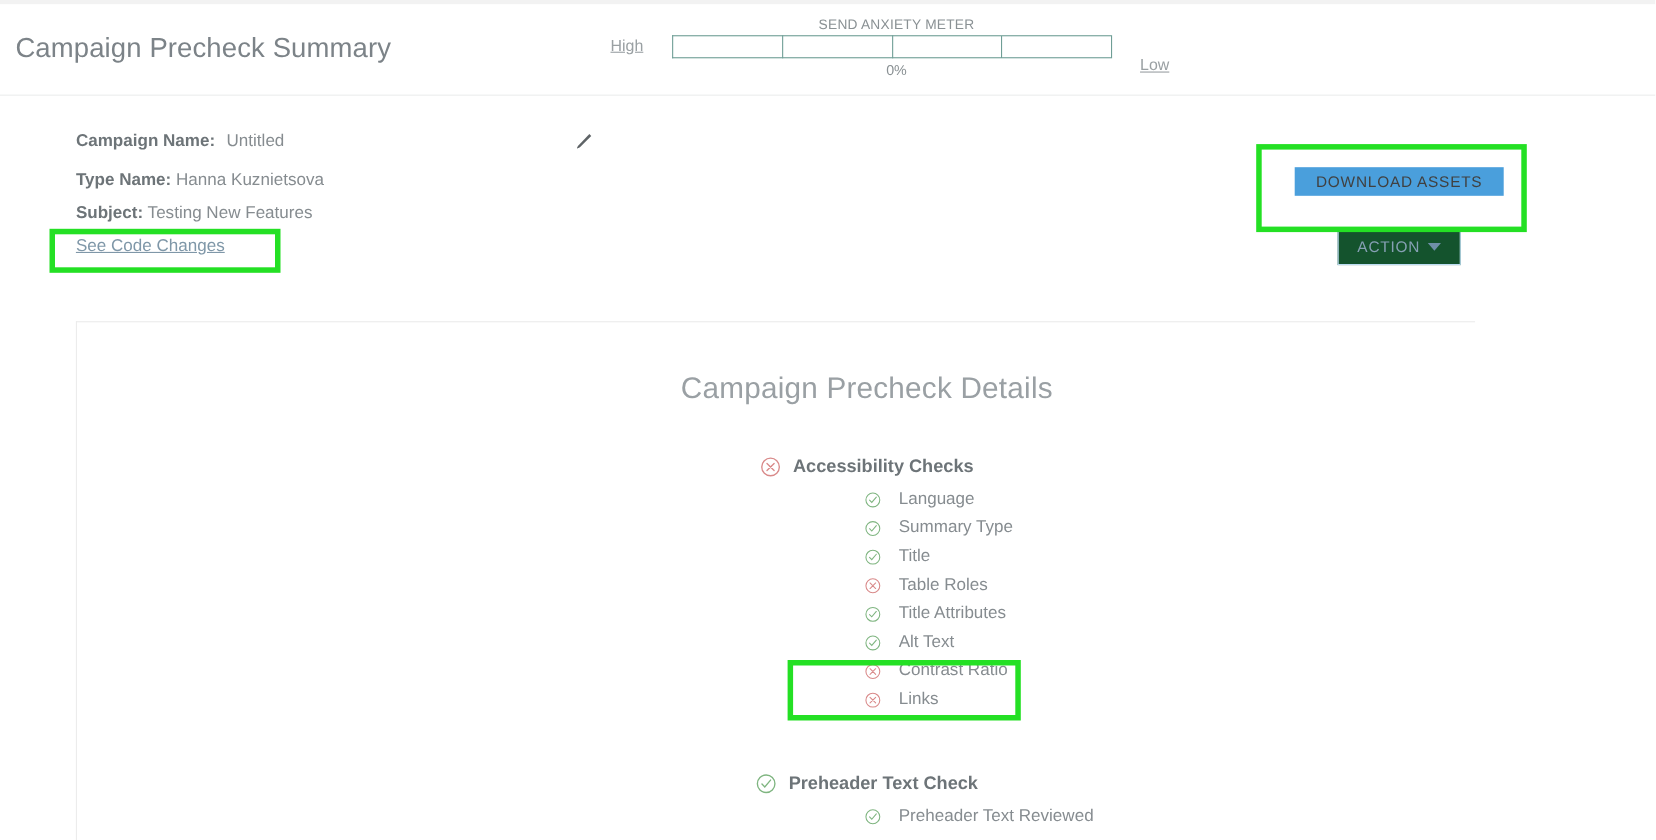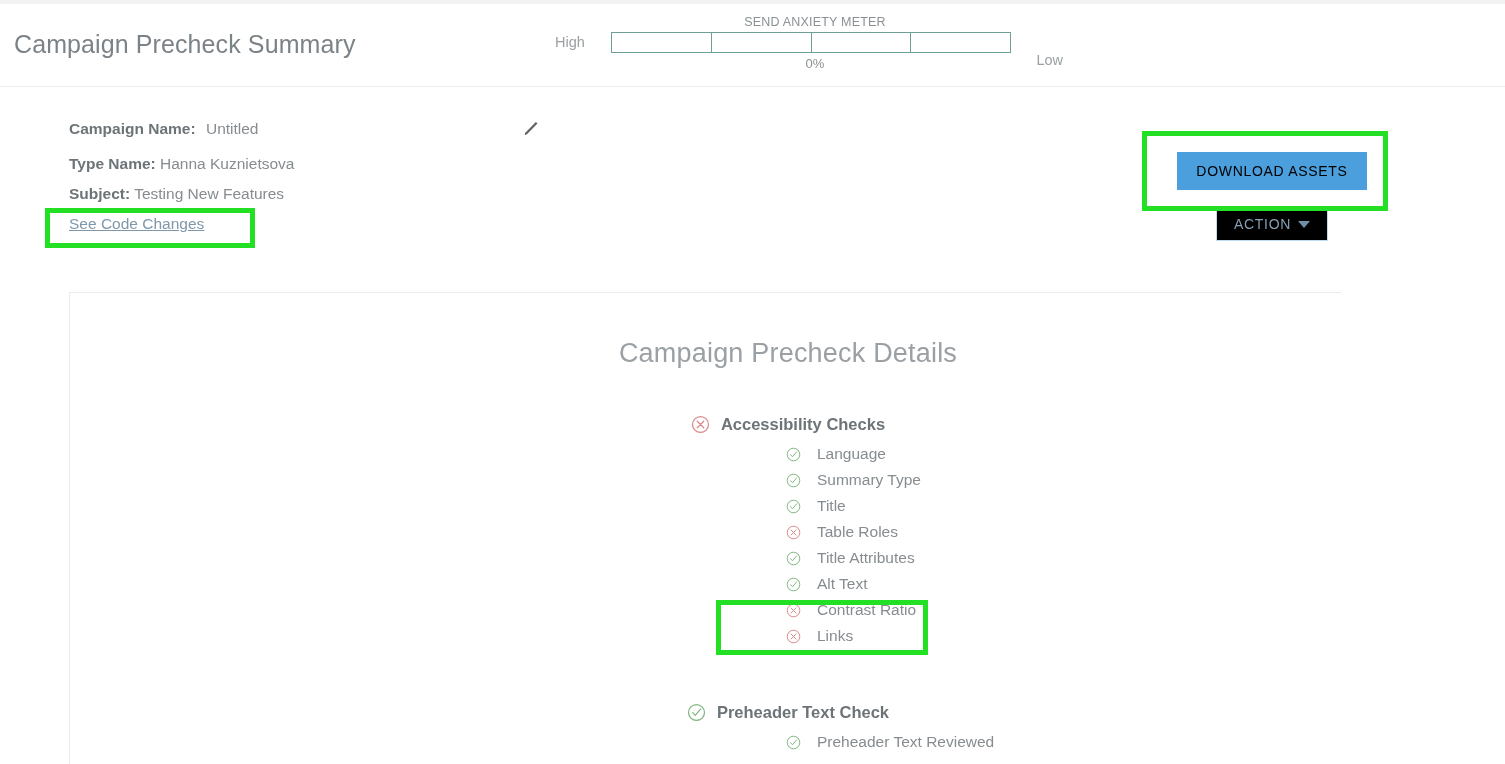--- a/index.html
+++ b/index.html
@@ -66,20 +66,21 @@
     position: absolute;
     left: 0; top: 18px;
     width: 520px; height: 24px;
     display: flex;
     align-items: center;
   }
   .meter-label {
     font-size: 14.5px;
     color: #9aa0a3;
     white-space: nowrap;
+    text-decoration: underline;
   }
   .meter-label.high { width: 50px; text-align: left; }
   .meter-label.low  { width: 52px; text-align: right; padding-left: 14px; margin-top: 36px; }
   .meter-bar {
     display: flex;
     width: 400px;
     height: 21px;
     margin-left: 6px;
   }
   .meter-seg {
@@ -134,34 +135,34 @@
     position: absolute;
     left: 519px; top: 118px;
     width: 22px; height: 22px;
     cursor: pointer;
   }
 
   
   .dl-btn {
     position: absolute;
     left: 1177px; top: 152px;
-    width: 190px; height: 38px;
+    width: 190px; height: 26px;
     background: #4a9fdc;
-    color: #000000;
+    color: #404040;
     border: none;
     font-family: "Liberation Sans", sans-serif;
     font-size: 14px;
     letter-spacing: 0.7px;
     cursor: pointer;
   }
   .action-btn {
     position: absolute;
     left: 1216px; top: 207px;
     width: 112px; height: 34px;
-    background: #000000;
+    background: #14532d;
     border: 1px solid #bcdcf2;
     color: #86a0b4;
     font-family: "Liberation Sans", sans-serif;
     font-size: 14px;
     letter-spacing: 0.7px;
     cursor: pointer;
     display: flex;
     align-items: center;
     justify-content: center;
     gap: 7px;

